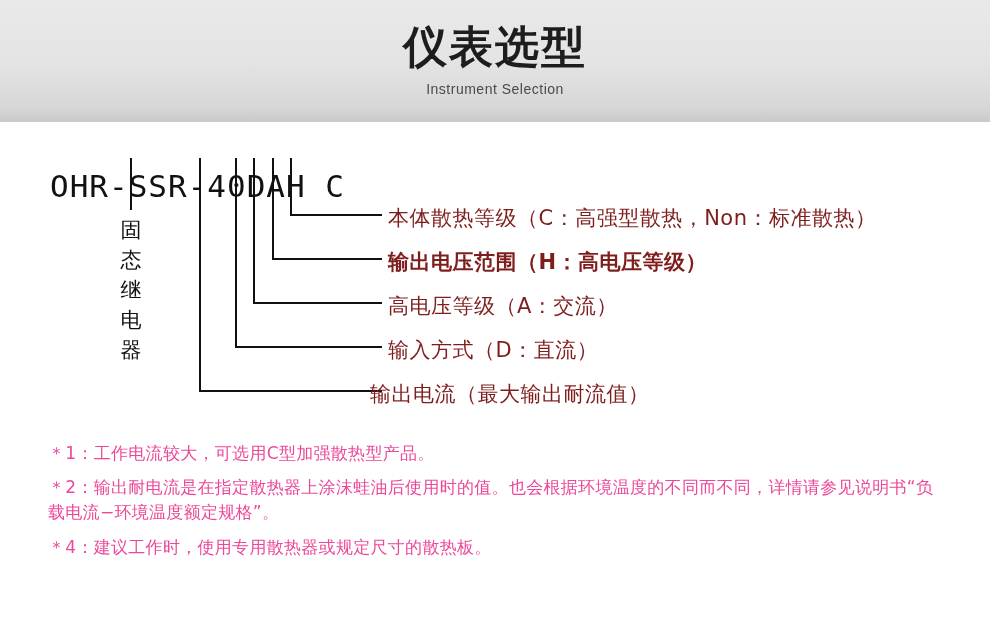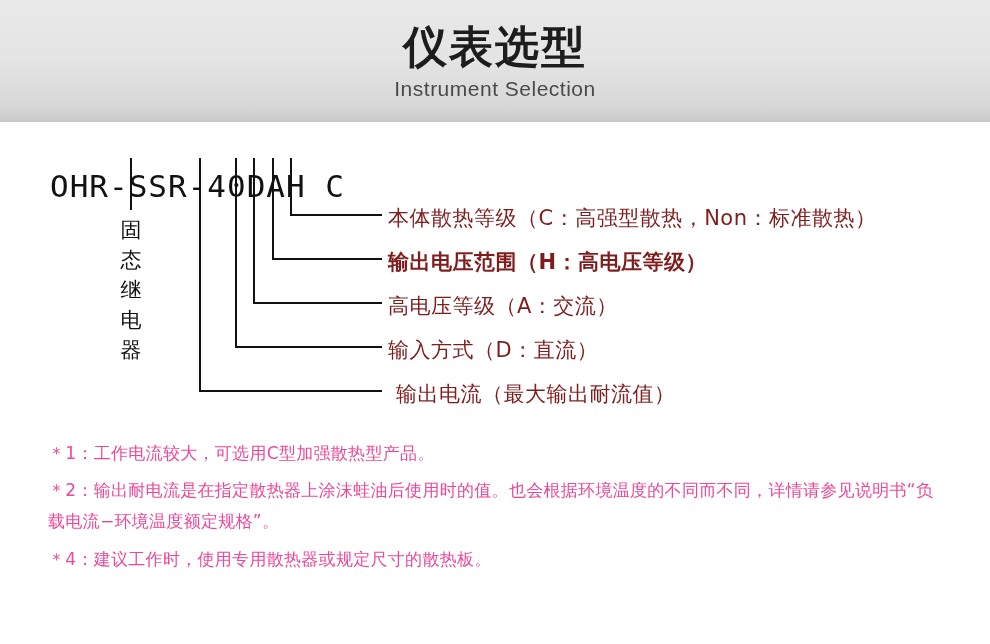--- a/index.html
+++ b/index.html
@@ -31,21 +31,21 @@
   .banner-title {
     font-family: "DejaVu Sans", "Liberation Sans", sans-serif;
     font-size: 44px;
     font-weight: bold;
     color: #1d1d1d;
     letter-spacing: 2px;
     line-height: 54px;
   }
   .banner-sub {
     font-family: "Liberation Sans", sans-serif;
-    font-size: 21px;
+    font-size: 14px;
     color: #4a4a4a;
     letter-spacing: 0.5px;
     line-height: 30px;
     font-weight: 300;
   }
   
   .content {
     position: relative;
     width: 990px;
     height: 522px;
@@ -88,38 +88,38 @@
     font-family: "DejaVu Sans", "Liberation Sans", sans-serif;
     font-size: 21px;
     color: #7f1d1d;
     white-space: nowrap;
     letter-spacing: 0.5px;
   }
   .desc-0 { left: 388px; top: 82px; }
   .desc-1 { left: 388px; top: 126px; font-weight: bold; }
   .desc-2 { left: 388px; top: 170px; }
   .desc-3 { left: 388px; top: 214px; }
-  .desc-4 { left: 396px; top: 258px; }
+  .desc-4 { left: 370px; top: 258px; }
 
   
   .notes {
     position: absolute;
     left: 48px;
     top: 315px;
     width: 900px;
   }
   .note {
     font-family: "DejaVu Sans", "Liberation Sans", sans-serif;
     font-size: 17px;
     color: #ec4899;
     line-height: 32px;
     margin-bottom: 6px;
     letter-spacing: 0.3px;
   }
-  .note-2 { line-height: 31px; }
+  .note-2 { line-height: 25px; }
 </style>
 </head>
 <body>
 
 <div class="page">
 
   <div class="banner">
     <div class="banner-title">仪表选型</div>
     <div class="banner-sub">Instrument Selection</div>
   </div>

